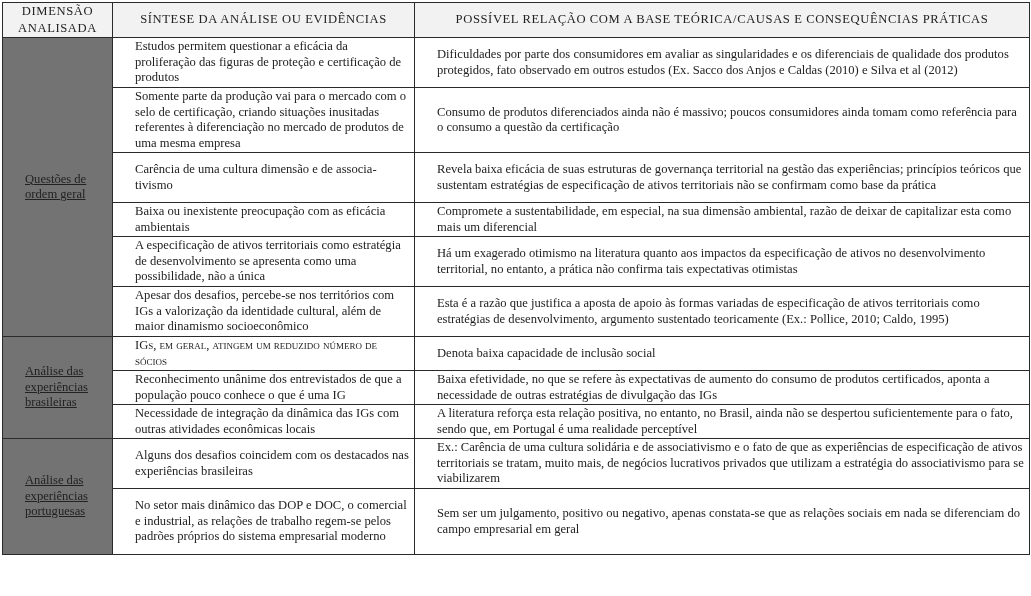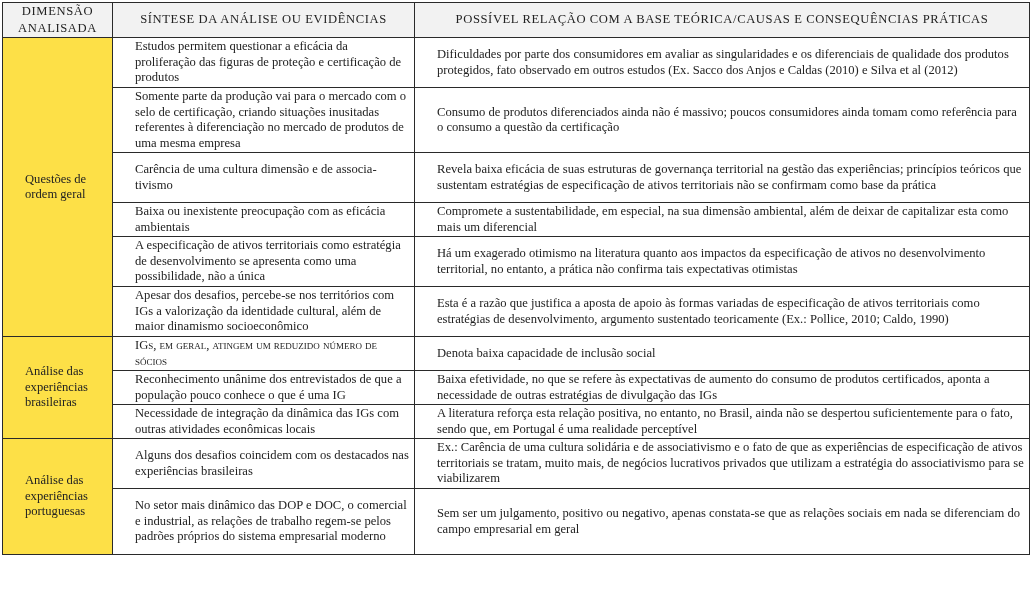--- a/index.html
+++ b/index.html
@@ -25,21 +25,21 @@
     background: #f2f2f2;
     font-weight: normal;
     font-variant: small-caps;
     letter-spacing: 0.6px;
     text-align: center;
     font-size: 12.6px;
     height: 32px;
     padding: 0 4px;
   }
   th.col-dim { font-weight: bold; font-size: 11.5px; line-height: 17px; }
-  td.dim { background: #fde047; padding-left: 6px; }
+  td.dim { background: #737373; padding-left: 6px; text-decoration: underline; }
   col.c1 { width: 110px; }
   col.c2 { width: 302px; }
   col.c3 { width: 615px; }
   .sc { font-variant: small-caps; }
 </style>
 </head>
 <body>
 
 <table class="synth">
   <colgroup>
@@ -67,29 +67,29 @@
     <tr style="height:65px">
       <td>Somente parte da produção vai para o mercado com o selo de certificação, criando situações inusitadas referentes à diferenciação no mercado de produtos de uma mesma empresa</td>
       <td>Consumo de produtos diferenciados ainda não é massivo; poucos consumidores ainda tomam como referência para o consumo a questão da certificação</td>
     </tr>
     <tr style="height:50px">
       <td>Carência de uma cultura dimensão e de associa­tivismo</td>
       <td>Revela baixa eficácia de suas estruturas de governança territorial na gestão das experiências; princípios teóricos que sustentam estratégias de especificação de ativos territoriais não se confirmam como base da prática</td>
     </tr>
     <tr style="height:34px">
       <td>Baixa ou inexistente preocupação com as eficácia ambientais</td>
-      <td>Compromete a sustentabilidade, em especial, na sua dimensão ambiental, além de deixar de capitalizar esta como mais um diferencial</td>
+      <td>Compromete a sustentabilidade, em especial, na sua dimensão ambiental, razão de deixar de capitalizar esta como mais um diferencial</td>
     </tr>
     <tr style="height:50px">
       <td>A especificação de ativos territoriais como estra­tégia de desenvolvimento se apresenta como uma possibilidade, não a única</td>
       <td>Há um exagerado otimismo na literatura quanto aos impactos da especificação de ativos no desenvolvi­mento territorial, no entanto, a prática não confirma tais expectativas otimistas</td>
     </tr>
     <tr style="height:50px">
       <td>Apesar dos desafios, percebe-se nos territórios com IGs a valorização da identidade cultural, além de maior dinamismo socioeconômico</td>
-      <td>Esta é a razão que justifica a aposta de apoio às formas variadas de especificação de ativos territoriais como estratégias de desenvolvimento, argumento sustentado teoricamente (Ex.: Pollice, 2010; Caldo, 1990)</td>
+      <td>Esta é a razão que justifica a aposta de apoio às formas variadas de especificação de ativos territoriais como estratégias de desenvolvimento, argumento sustentado teoricamente (Ex.: Pollice, 2010; Caldo, 1995)</td>
     </tr>
 
     <tr style="height:34px">
       <td class="dim" rowspan="3">Análise das experiências brasileiras</td>
       <td>
         <span class="sc">IGs, em geral, atingem um reduzido número de sócios</span>
       </td>
       <td>Denota baixa capacidade de inclusão social</td>
     </tr>
     <tr style="height:34px">

